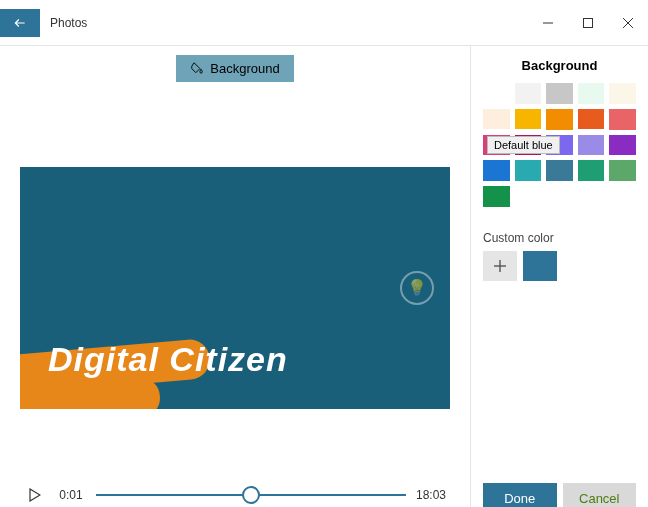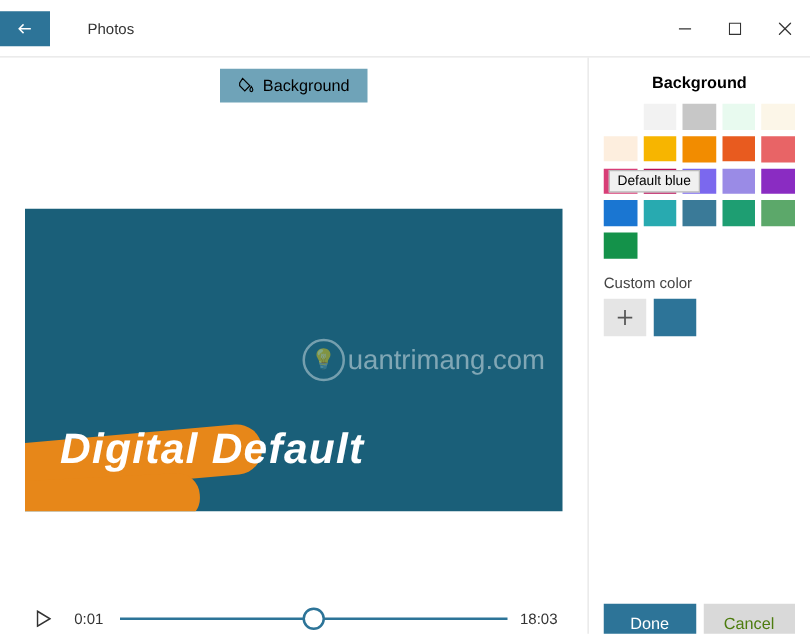--- a/index.html
+++ b/index.html
@@ -1,19 +1,19 @@
 <!DOCTYPE html>
 <html><head>
 <meta charset="utf-8">
 <style>
   * { box-sizing: border-box; margin: 0; padding: 0; font-family: "Segoe UI", Arial, sans-serif; }
   body { width: 648px; height: 507px; background: #fff; overflow: hidden; position: relative; }
 
   
-  .titlebar { height: 46px; display: flex; align-items: center; background: #fff; border-bottom: 1px solid #e5e5e5; gap: 20px; }
+  .titlebar { height: 46px; display: flex; align-items: center; background: #fff; border-bottom: 1px solid #e5e5e5; }
   .back-btn { width: 40px; height: 28px; background: #2d7498; color: #fff; display: flex; align-items: center; justify-content: center; font-size: 14px; }
   .title-text { margin-left: 10px; font-size: 12px; color: #333; }
   .win-controls { margin-left: auto; display: flex; }
   .win-btn { width: 40px; height: 28px; display: flex; align-items: center; justify-content: center; font-size: 12px; color: #333; }
 
   .content { display: flex; height: calc(100% - 28px); }
 
   
   .main-area { flex: 1; display: flex; flex-direction: column; }
   .tabbar { height: 44px; display: flex; justify-content: center; align-items: center; gap: 0; }
@@ -38,21 +38,21 @@
   .slider-track { height: 2px; background: #2d7498; width: 100%; }
   .slider-thumb { position: absolute; left: 50%; top: 50%; transform: translate(-50%,-50%); width: 18px; height: 18px; background: #fff; border: 2px solid #2d7498; border-radius: 50%; }
 
   
   .panel { width: 178px; border-left: 1px solid #e5e5e5; padding: 12px 12px 52px 12px; position: relative; }
   .panel-title { text-align: center; font-size: 13px; font-weight: 600; margin-bottom: 10px; }
   .swatch-grid { display: grid; grid-template-columns: repeat(5, 1fr); gap: 5px; }
   .swatch { width: 100%; aspect-ratio: 1/0.78; position: relative; }
   .tooltip { position: absolute; top: -24px; left: 4px; background: #f0f0f0; border: 1px solid #bbb; font-size: 11px; padding: 2px 6px; white-space: nowrap; z-index: 2; }
 
-  .custom-label { margin-top: 12px; font-size: 12px; color: #444; }
+  .custom-label { margin-top: 24px; font-size: 12px; color: #444; }
   .custom-row { display: flex; gap: 6px; margin-top: 6px; }
   .custom-add { width: 34px; height: 30px; background: #e5e5e5; display:flex; align-items:center; justify-content:center; color:#555; font-size:16px; }
   .custom-chip { width: 34px; height: 30px; background: #2d7498; }
 
   .footer-btns { position: absolute; bottom: 12px; left: 12px; right: 12px; display: flex; gap: 6px; }
   .btn { flex: 1; height: 30px; display: flex; align-items: center; justify-content: center; font-size: 13px; }
   .btn-primary { background: #2d7498; color: #fff; }
   .btn-secondary { background: #d9d9d9; color: #4d7c0f; }
 </style>
 </head>
@@ -94,24 +94,23 @@
             <path fill="none" stroke="#000" stroke-width="1.6" d="M7 3l10 10-7 7L3 13V9l4-6zm12 11s2 3 2 4.5-1 2.5-2 2.5-2-1-2-2.5 2-4.5 2-4.5z"></path>
           </svg>
         <span>Background</span>
       </div>
     </div>
 
     <div class="preview-wrap">
       <div class="preview">
         <div class="brush brush1"></div>
         <div class="brush brush2"></div>
-        <div class="preview-text">Digital Default</div>
+        <div class="preview-text">Digital Citizen</div>
         <div class="watermark">
           <span class="watermark-ring">💡</span>
-          <span>uantrimang.com</span>
         </div>
       </div>
     </div>
 
     <div class="player">
       <div class="play-btn">
         <svg width="12" height="14" viewBox="0 0 12 14">
             <polygon points="1,1 11,7 1,13" fill="none" stroke="#333" stroke-width="1.2"></polygon>
           </svg>
       </div>

